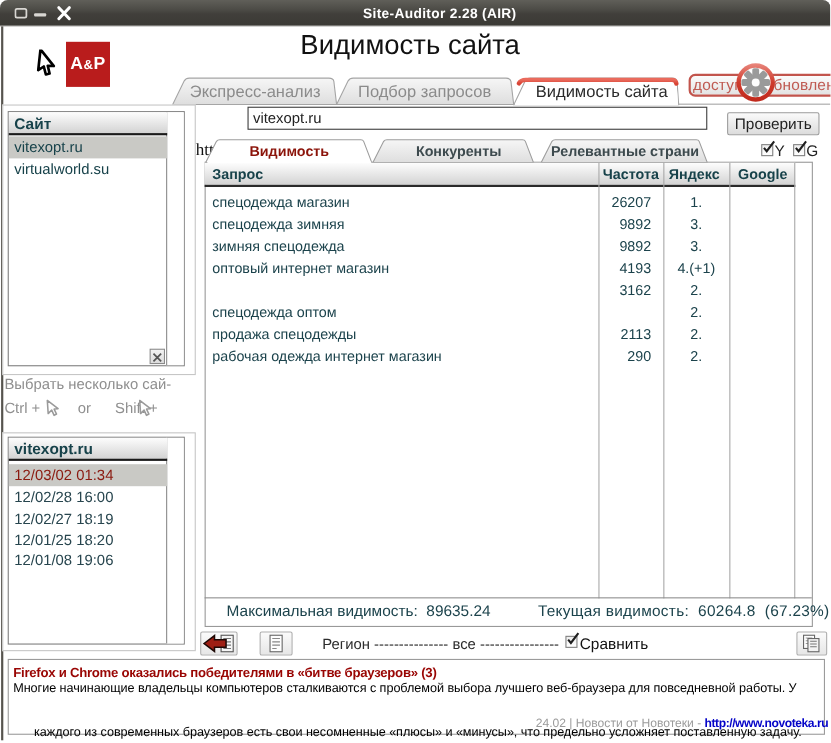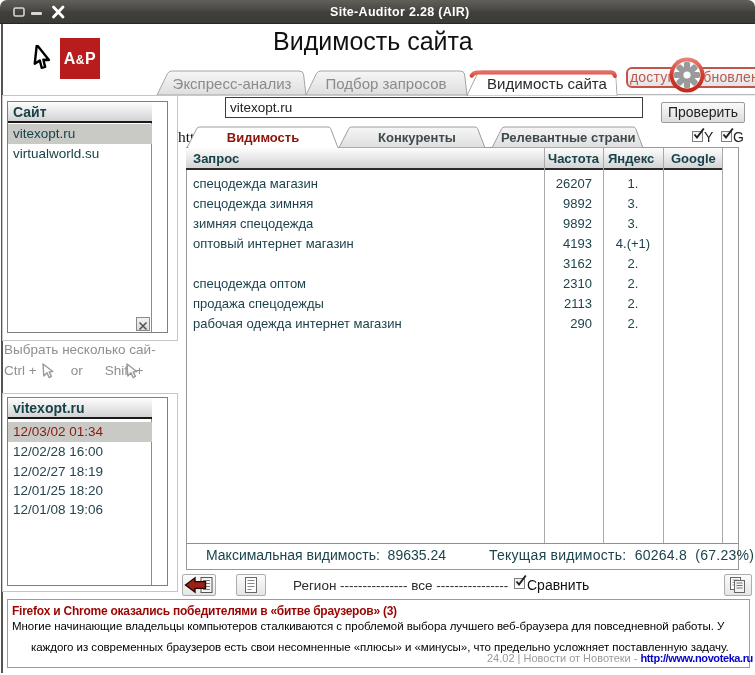--- a/index.html
+++ b/index.html
@@ -211,21 +211,20 @@
       <span class="rq">оптовый интернет магазин</span>
       <span class="rf">4193</span>
       <span class="ry">4.(+1)</span>
     </div>
   <div class="row" style="top:254px;">
       <span class="rf">3162</span>
       <span class="ry">2.</span>
     </div>
   <div class="row" style="top:274px;">
       <span class="rq">спецодежда оптом</span>
-      <span class="rf">2310</span>
       <span class="ry">2.</span>
     </div>
   <div class="row" style="top:294px;">
       <span class="rq">продажа спецодежды</span>
       <span class="rf">2113</span>
       <span class="ry">2.</span>
     </div>
   <div class="row" style="top:314px;">
       <span class="rq">рабочая одежда интернет магазин</span>
       <span class="rf">290</span>
@@ -260,16 +259,16 @@
       <rect x="5.5" y="2.5" width="10" height="12" fill="#fdfdfd" stroke="#666" stroke-width="1"></rect>
       <path d="M7.5 5h6M7.5 7.5h6M7.5 10h6" stroke="#999" stroke-width="1"></path>
       <rect x="9.5" y="5.5" width="10" height="12" fill="#f2f2f2" stroke="#666" stroke-width="1"></rect>
       <path d="M11.5 8h6M11.5 10.5h6M11.5 13h6" stroke="#777" stroke-width="1"></path>
     </svg>
   </div>
 
   <div class="abs" id="news"></div>
   <div class="abs" id="newstitle">Firefox и Chrome оказались победителями в «битве браузеров» (3)</div>
   <div class="newsline" style="top:619.5px;">Многие начинающие владельцы компьютеров сталкиваются с проблемой выбора лучшего веб-браузера для повседневной работы. У</div>
-  <div class="newsline" style="top:641px;padding-left:19px;">каждого из современных браузеров есть свои несомненные «плюсы» и «минусы», что предельно усложняет поставленную задачу.</div>
+  <div class="newsline" style="top:660px;padding-left:19px;">каждого из современных браузеров есть свои несомненные «плюсы» и «минусы», что предельно усложняет поставленную задачу.</div>
   <div class="abs" id="newsfoot">24.02 | Новости от Новотеки - <b>http://www.novoteka.ru</b></div>
 
 </div>
 
 </body></html>

